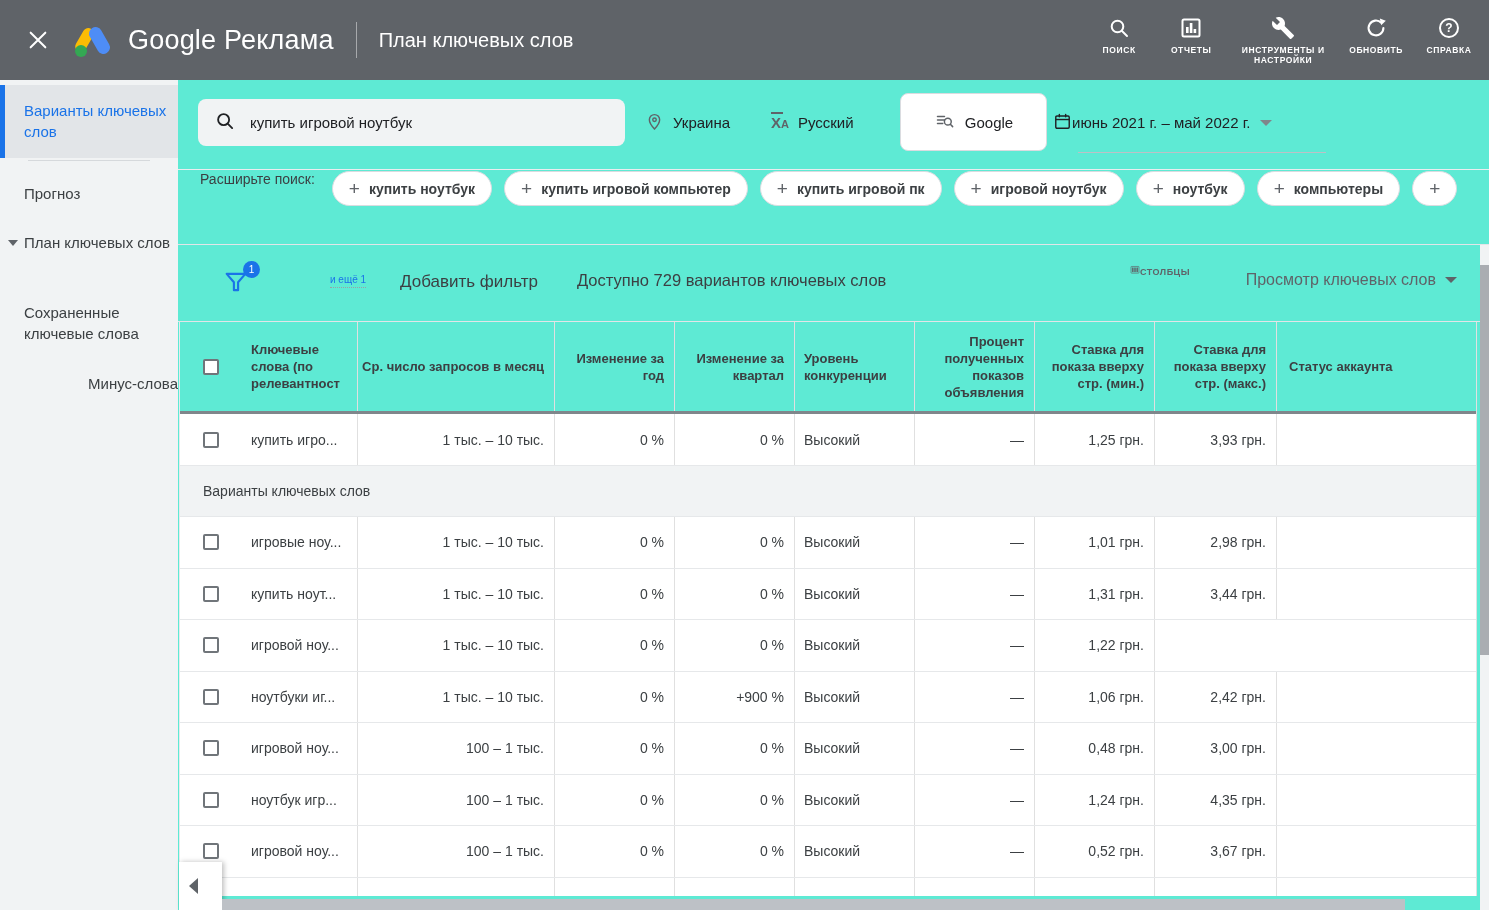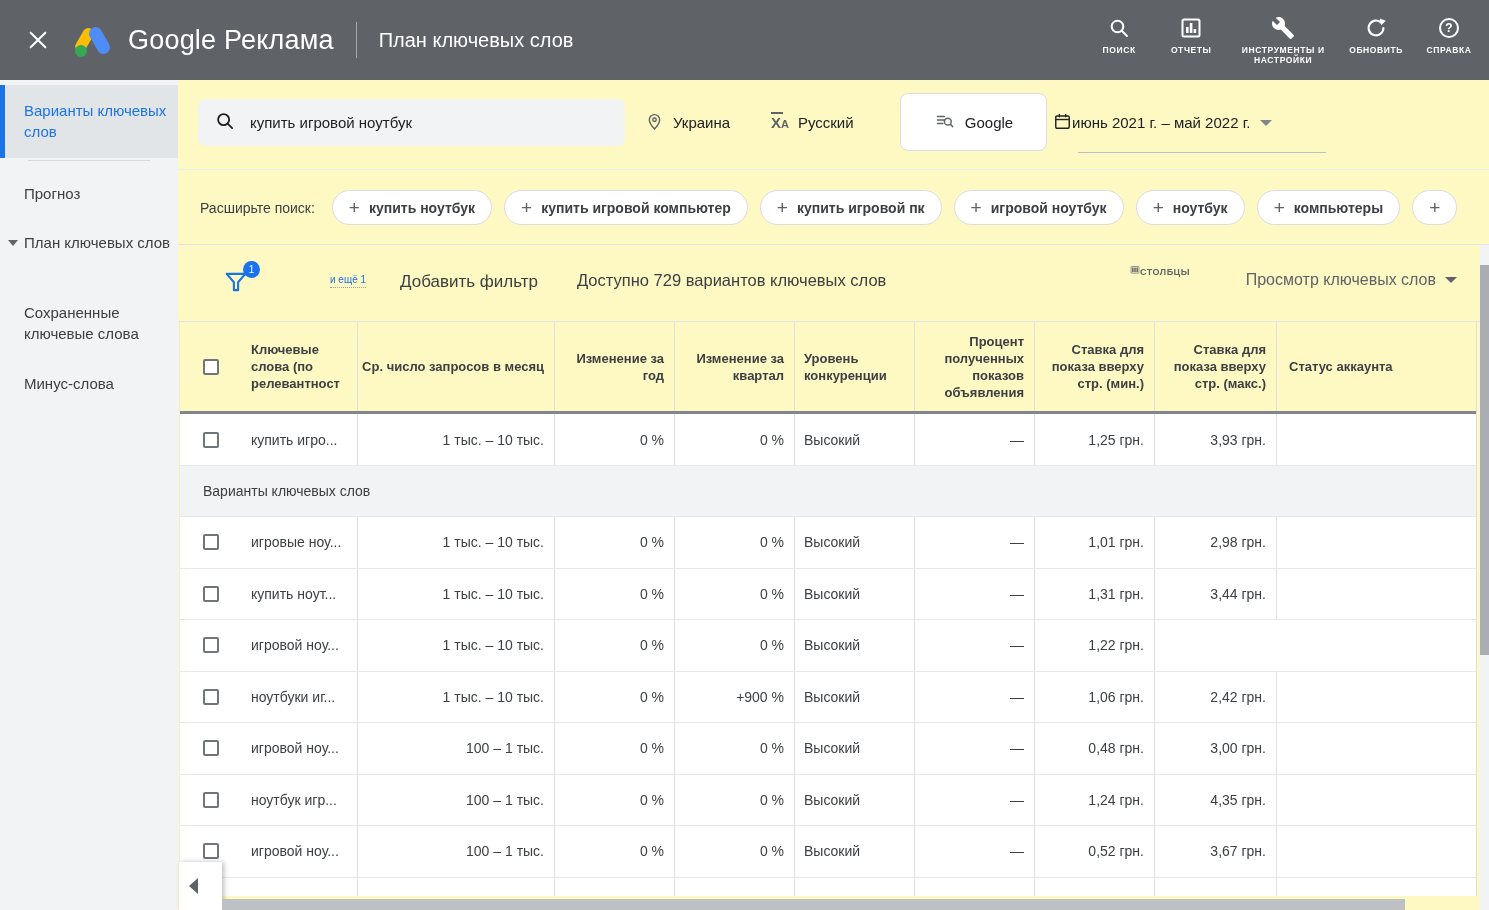--- a/index.html
+++ b/index.html
@@ -33,24 +33,24 @@
   .sb-item { position:absolute; left:0; width:178px; font-size:15px; color:#3c4043; line-height:21px;
     padding-left:24px; cursor:pointer; }
   .sb-active { top:5px; height:73px; background:#e2e5e8; color:#1a73e8; padding-top:15px; }
   .sb-active::before { content:""; position:absolute; left:0; top:0; width:5px; height:73px; background:#1a73e8; }
   .sb-divider { position:absolute; left:28px; top:80px; width:122px; height:1px; background:#d6d9dc; }
   .sb-forecast { top:103px; }
   .sb-plan { top:152px; }
   .sb-plan .caret { position:absolute; left:8px; top:8px; width:0; height:0;
     border-left:5px solid transparent; border-right:5px solid transparent; border-top:6px solid #5f6368; }
   .sb-saved { top:222px; }
-  .sb-negative { top:293px; }
-
-  
-  .content { position:absolute; left:178px; top:80px; width:1311px; height:830px; background:#fef9c3; }
+  .sb-negative { top:293px;text-align:right; }
+
+  
+  .content { position:absolute; left:178px; top:80px; width:1311px; height:830px; background:#5eead4; }
 
   
   .search-row { position:absolute; left:0; top:0; width:1311px; height:90px; border-bottom:1px solid #ebedef; }
   .kw-search { position:absolute; left:20px; top:19px; width:427px; height:47px; background:#f1f3f4;
     border-radius:8px; display:flex; align-items:center; padding:0 16px; gap:14px; cursor:text; }
   .kw-search .q { font-size:15px; color:#202124; }
   .pill-plain { position:absolute; top:19px; height:47px; display:flex; align-items:center; gap:9px;
     font-size:15px; color:#202124; cursor:pointer; }
   .loc { left:467px; } .lang { left:593px; }
   .lang-glyph { font-size:15px; font-weight:700; color:#5f6368; position:relative; padding-top:0; }
@@ -60,21 +60,21 @@
     border-radius:8px; background:#fff; display:flex; align-items:center; justify-content:center; gap:10px;
     font-size:15px; color:#202124; cursor:pointer; }
   .date-pick { position:absolute; left:875px; top:19px; height:47px; display:flex; align-items:center; 
     font-size:15px; color:#202124; cursor:pointer; }
   .date-underline { position:absolute; left:900px; top:72px; width:248px; height:1px; background:#bdc1c6; }
   .dd-caret { width:0; height:0; border-left:6px solid transparent; border-right:6px solid transparent;
     border-top:6px solid #80868b; margin-left:10px; }
 
   
   .chips-row { position:absolute; left:0; top:91px; width:1311px; height:74px; border-bottom:1px solid #e3e5e8;
-    display:flex; align-items:center; padding-left:22px; overflow:hidden; }
+    display:flex; align-items:flex-start; padding-left:22px; overflow:hidden; }
   .chips-label { font-size:14px; color:#3c4043; margin-right:17px; white-space:nowrap; }
   .chips { display:flex; gap:12px; flex-wrap:nowrap; }
   .chip { flex:0 0 auto; height:35px; border:1px solid #dadce0; border-radius:18px; background:#fff;
     display:inline-flex; align-items:center; padding:0 16px; gap:9px; cursor:pointer; }
   .chip .plus { font-size:19px; color:#5f6368; font-weight:400; line-height:19px; }
   .chip .lbl { font-size:14px; font-weight:700; color:#3c4043; white-space:nowrap; }
 
   
   .toolbar { position:absolute; left:0; top:166px; width:1311px; height:76px; border-bottom:1px solid #e3e5e8; }
   .funnel-wrap { position:absolute; left:44px; top:22px; width:30px; height:30px; cursor:pointer; }

